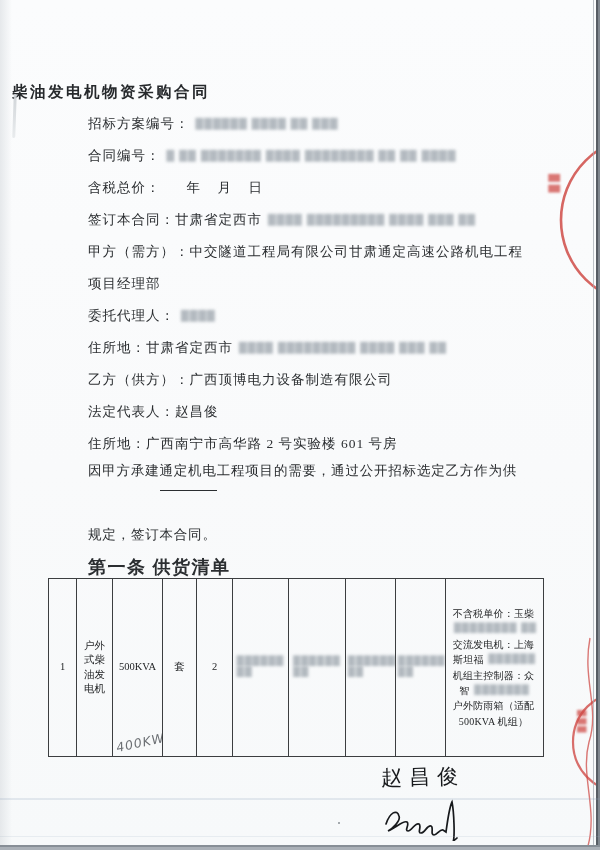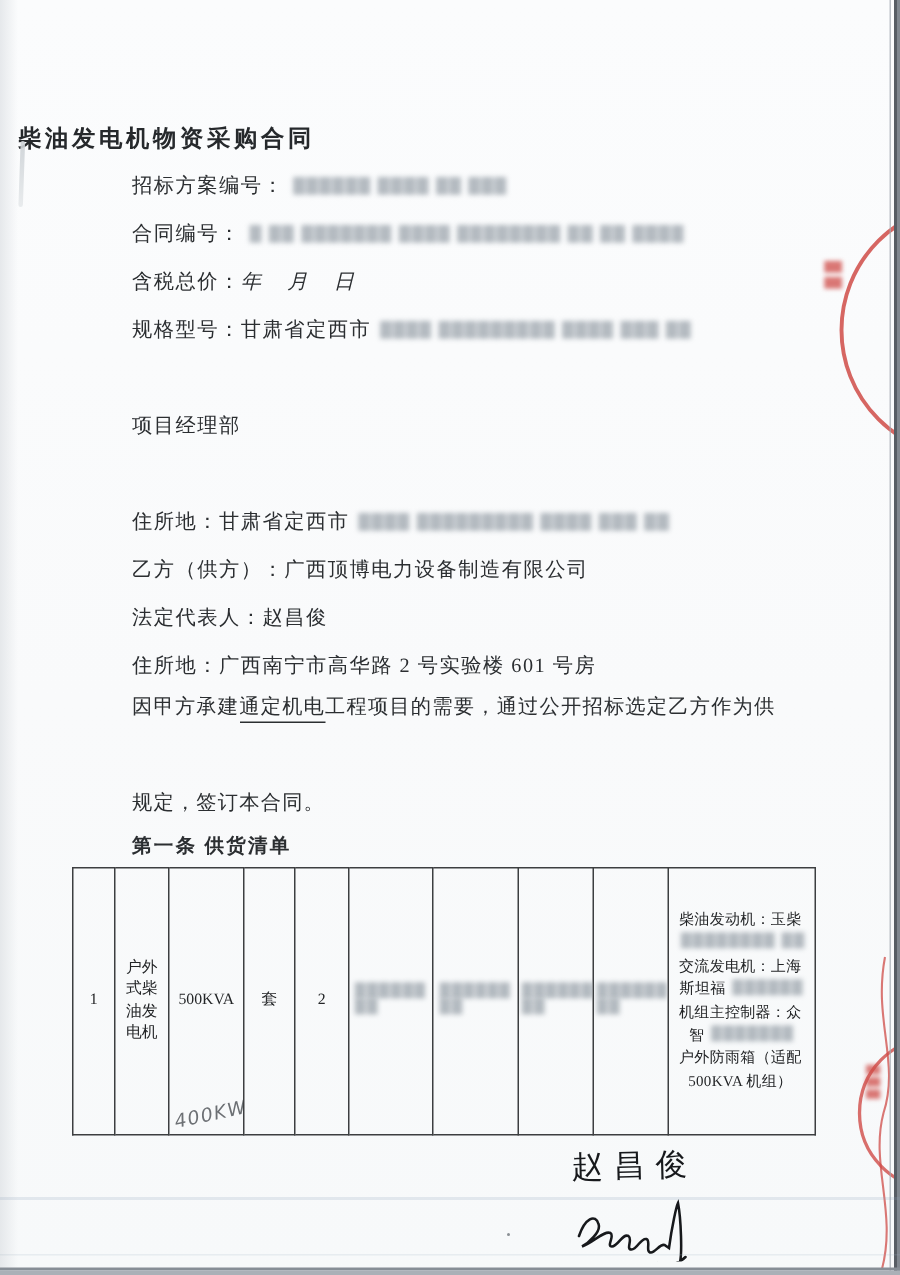--- a/index.html
+++ b/index.html
@@ -10,29 +10,29 @@
     color:#2b2e31;
   }
   
   .title{
     position:absolute;top:82px;left:12px;width:600px;text-align:left;
     font-size:15.5px;font-weight:bold;letter-spacing:2.5px;color:#26292c;
   }
   .fline{position:absolute;left:88px;width:470px;font-size:13.5px;letter-spacing:1px;white-space:nowrap;}
   .flabel{color:#2b2e31;}
   .fvalue{color:#2b2e31;}
-  .vgap{letter-spacing:2px;font-style:italic;}
+  .vgap{margin-left:26px;letter-spacing:2px;}
   .blur{
     font-size:10px;color:#6e7a85;opacity:.5;filter:blur(1.8px);
     margin-left:6px;letter-spacing:1px;vertical-align:1px;
     font-family:"DejaVu Sans",sans-serif;
   }
   .para{position:absolute;left:88px;width:465px;font-size:13.5px;letter-spacing:.8px;white-space:nowrap;}
-  .u{border-bottom:1px solid #2b2e31;padding-bottom:1px;font-family:Liberation Mono, monospace;}
-  .heading{position:absolute;left:88px;font-size:13px;font-weight:bold;letter-spacing:1.5px;}
+  .u{border-bottom:1px solid #2b2e31;padding-bottom:12px;}
+  .heading{position:absolute;left:88px;font-size:18px;font-weight:bold;letter-spacing:1.5px;}
   
   table.goods{
     position:absolute;left:48px;top:578px;width:495px;height:179px;
     border-collapse:collapse;table-layout:fixed;
     font-family:"Liberation Serif","DejaVu Serif",serif;
   }
   table.goods th,table.goods td{
     border:1px solid #3c3e40;padding:1px 2px;font-size:10.5px;color:#232527;
     text-align:center;vertical-align:middle;line-height:1.35;overflow:hidden;
   }
@@ -82,22 +82,24 @@
 </head>
 <body>
 
 <div class="page">
 
   <div class="title">柴油发电机物资采购合同</div>
 
   <div class="fline" style="top:115px"><span class="flabel">招标方案编号：</span><span class="fvalue"></span><span class="blur">██████ ████ ██ ███</span></div>
   <div class="fline" style="top:147px"><span class="flabel">合同编号：</span><span class="fvalue"></span><span class="blur">█ ██ ███████ ████ ████████ ██ ██ ████</span></div>
   <div class="fline" style="top:179px"><span class="flabel">含税总价：</span><span class="fvalue vgap">年　月　日</span></div>
-  <div class="fline" style="top:211px"><span class="flabel">规格型号：</span><span class="fvalue">甘肃省定西市</span><span class="blur">████ █████████ ████ ███ ██</span></div>
+  <div class="fline" style="top:211px"><span class="flabel">签订本合同：</span><span class="fvalue">甘肃省定西市</span><span class="blur">████ █████████ ████ ███ ██</span></div>
+  <div class="fline" style="top:243px"><span class="flabel">甲方（需方）：</span><span class="fvalue">中交隧道工程局有限公司甘肃通定高速公路机电工程</span></div>
   <div class="fline" style="top:275px"><span class="fvalue">项目经理部</span></div>
+  <div class="fline" style="top:307px"><span class="flabel">委托代理人：</span><span class="blur">████</span></div>
   <div class="fline" style="top:339px"><span class="flabel">住所地：</span><span class="fvalue">甘肃省定西市</span><span class="blur">████ █████████ ████ ███ ██</span></div>
   <div class="fline" style="top:371px"><span class="flabel">乙方（供方）：</span><span class="fvalue">广西顶博电力设备制造有限公司</span></div>
   <div class="fline" style="top:403px"><span class="flabel">法定代表人：</span><span class="fvalue">赵昌俊</span></div>
   <div class="fline" style="top:435px"><span class="flabel">住所地：</span><span class="fvalue">广西南宁市高华路 2 号实验楼 601 号房</span></div>
 
   <div class="para" style="top:462px"><span>因甲方承建</span><span class="u">通定机电</span><span>工程项目的需要，通过公开招标选定乙方作为供</span></div>
   <div class="para" style="top:526px">规定，签订本合同。</div>
 
   <div class="heading" style="top:555px">第一条 供货清单</div>
 
@@ -119,21 +121,21 @@
       <td>1</td>
       <td class="name-cell">户外式柴油发电机</td>
       <td class="spec-cell"><span>500KVA</span><span class="hand-spec">400KW</span></td>
       <td>套</td>
       <td>2</td>
       <td><div class="blurblock"><span class="blur">██████</span><span class="blur">██</span></div></td>
       <td><div class="blurblock"><span class="blur">██████</span><span class="blur">██</span></div></td>
       <td><div class="blurblock"><span class="blur">███████</span><span class="blur">██</span></div></td>
       <td><div class="blurblock"><span class="blur">██████</span><span class="blur">██</span></div></td>
       <td class="remark-cell">
-        <div class="rline"><span>柴油发动机：玉柴</span><span class="blur"></span></div>
+        <div class="rline"><span>不含税单价：玉柴</span><span class="blur"></span></div>
         <div class="rline"><span></span><span class="blur">████████ ██</span></div>
         <div class="rline"><span>交流发电机：上海</span><span class="blur"></span></div>
         <div class="rline"><span>斯坦福 </span><span class="blur">██████</span></div>
         <div class="rline"><span>机组主控制器：众</span><span class="blur"></span></div>
         <div class="rline"><span>智 </span><span class="blur">███████</span></div>
         <div class="rline"><span>户外防雨箱（适配</span><span class="blur"></span></div>
         <div class="rline"><span>500KVA 机组）</span><span class="blur"></span></div>
       </td>
     </tr>
   </tbody>

